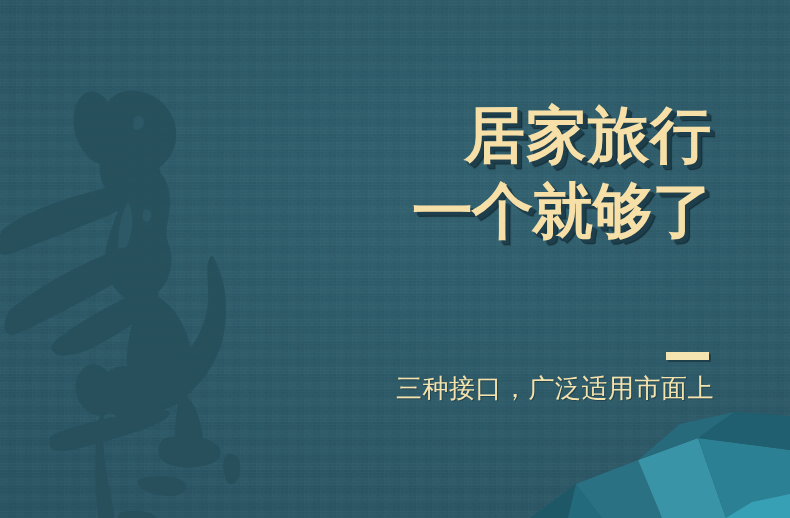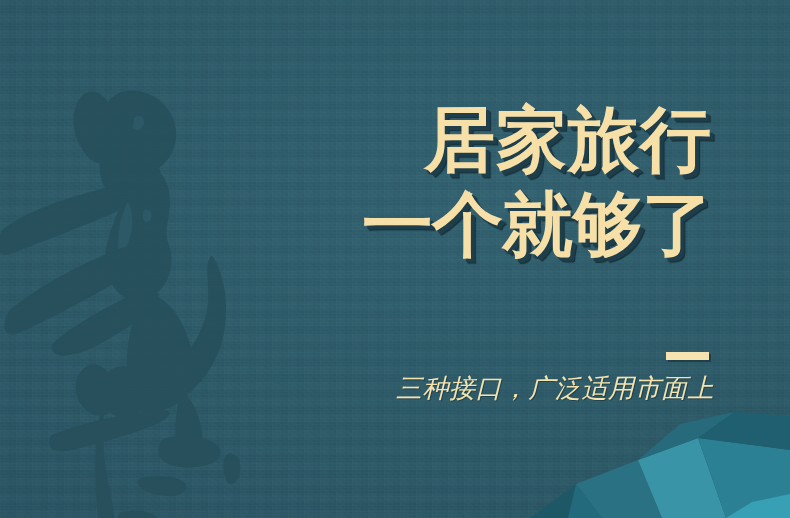--- a/index.html
+++ b/index.html
@@ -78,21 +78,21 @@
     right: 78px;
     top: 106px;
     text-align: right;
     line-height: .96;
     white-space: nowrap;
   }
   .hl-line {
     display: block;
     color: #f7dfa8;
     font-weight: 700;
-    font-size: 71px;
+    font-size: 61px;
     letter-spacing: 1px;
     text-shadow:
        3px 3px 0 #1d3e4a,
        4px 4px 0 #1d3e4a,
        5px 5px 1px rgba(12,32,40,.75);
   }
   .hl-line.second {
     margin-top: 17px;
     letter-spacing: -1px;
   }
@@ -108,21 +108,20 @@
     box-shadow: 2px 2px 0 rgba(20,45,55,.6);
   }
 
   
   .subtitle {
     position: absolute;
     right: 76px;
     top: 373px;
     line-height: 1.16;
     white-space: nowrap;
-    font-style: italic;
   }
   .sub-line {
     display: block;
     color: #f5e3ae;
     font-size: 26px;
     font-weight: 400;
     letter-spacing: .5px;
     text-shadow: 1px 1px 0 rgba(22,48,58,.55);
   }
 </style>

